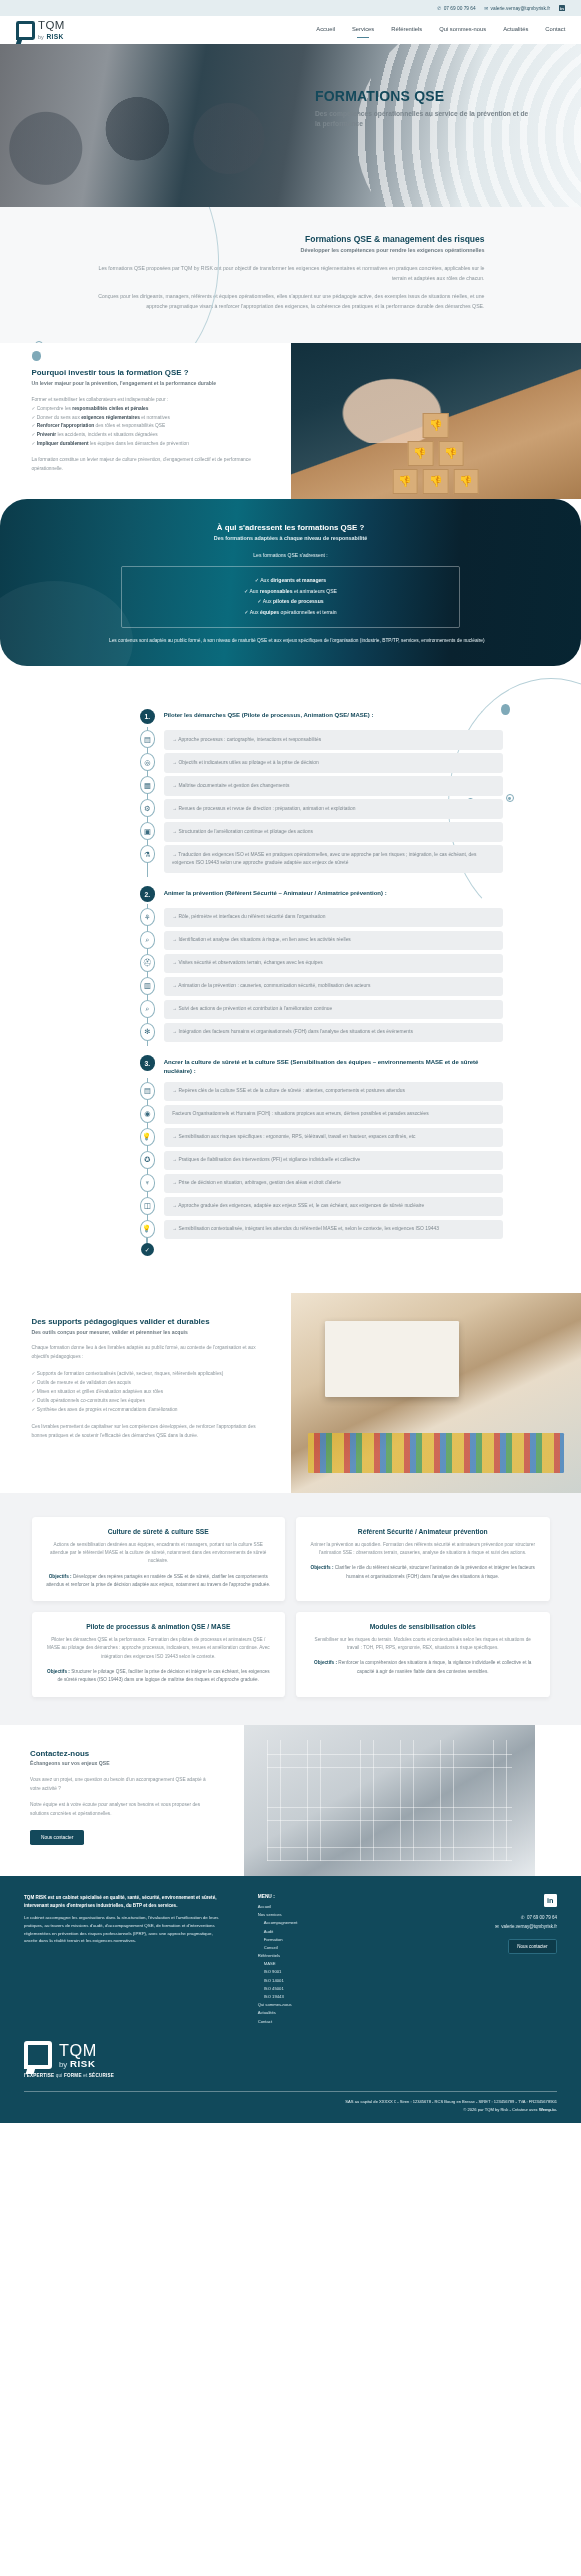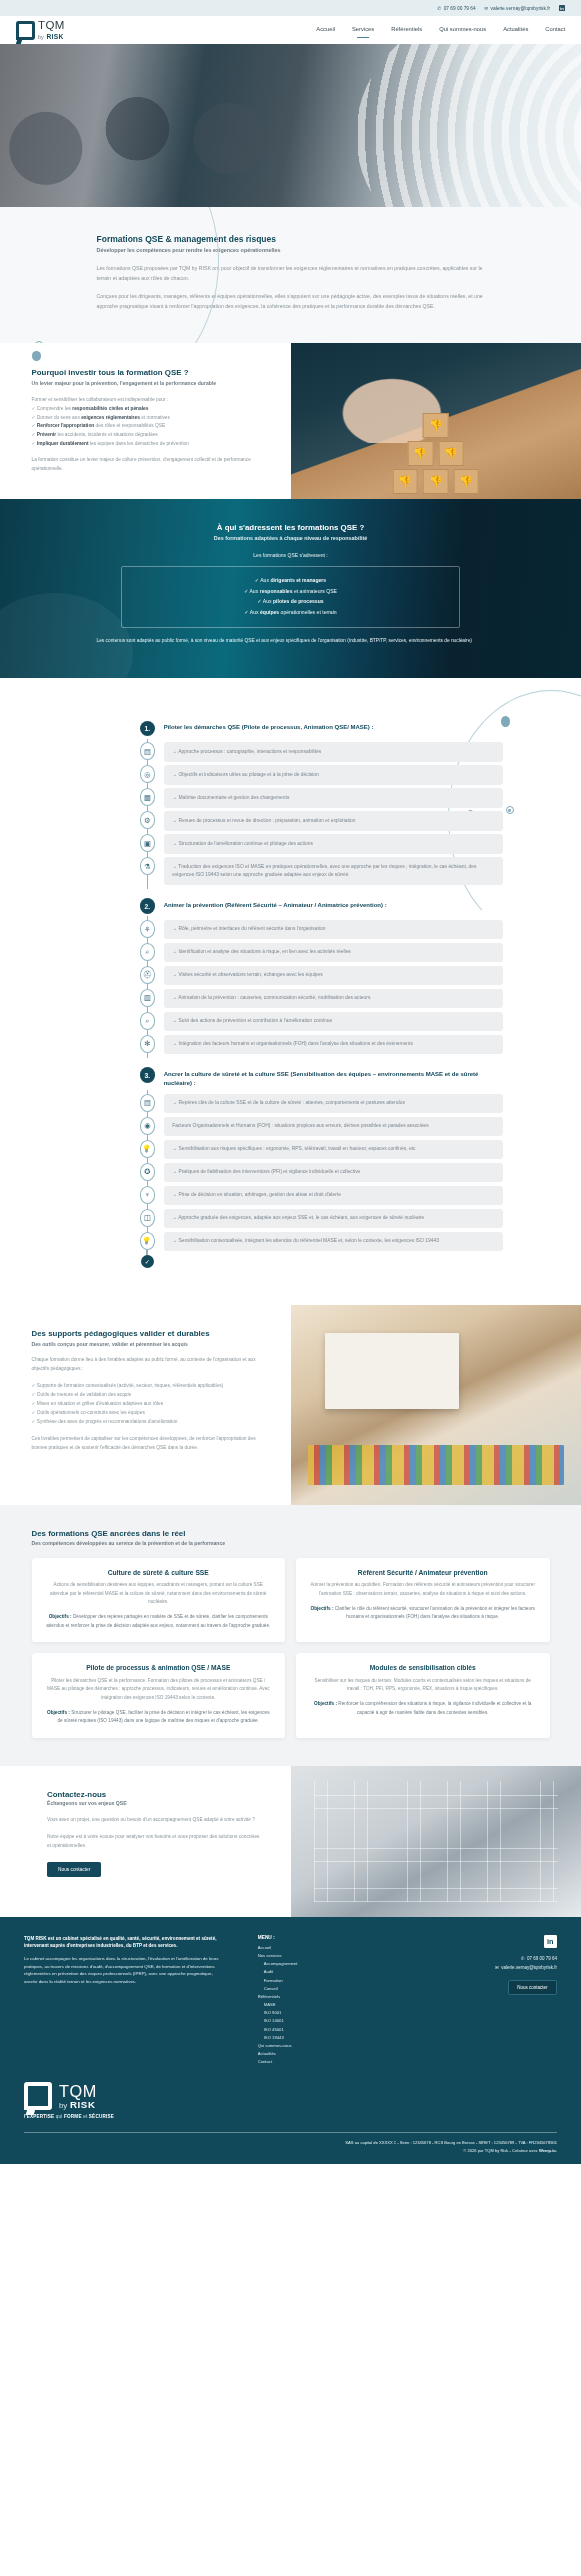--- a/index.html
+++ b/index.html
@@ -88,21 +88,21 @@
   .sec-intro {
     background: #f7f8f9; padding: 27px 0 31.5px; position: relative; overflow: hidden;
   }
   .sec-intro .arc {
     position: absolute; left: 25.4px; top: -73px; width: 194px; height: 254px;
     border: 0.6px solid #bcd3da; border-radius: 50%; border-color: transparent #bcd3da transparent transparent;
   }
   .dot { position: absolute; border-radius: 50%; background: #7fa9b8; }
   .dot.ring { background: transparent; border: 0.6px solid #7fa9b8; }
   .dot.ring i { position: absolute; inset: 1.8px; border-radius: 50%; background: #7fa9b8; display: block; }
-  .center { width: 388px; margin: 0 auto; text-align: left; }
+  .center { width: 388px; margin: 0 auto; text-align: right; }
   h2.t { font-size: 8.5px; color: #14495b; font-weight: bold; margin-bottom: 3px; }
   .sub { font-size: 5.4px; color: #6d7a82; font-weight: bold; margin-bottom: 9.7px; }
   .body-p { font-size: 5.2px; color: #8b959b; line-height: 1.95; }
   .body-p + .body-p { margin-top: 7.9px; }
   
   .sec-why { display: flex; background: #fff; position: relative; overflow: hidden; }
   .why-left { width: 291px; padding: 25.4px 22px 25.4px 31.5px; position: relative; }
   .why-left h2 { font-size: 7.9px; color: #14495b; font-weight: bold; margin-bottom: 2.4px; }
   .why-left .sub2 { font-size: 5.1px; color: #6d7a82; font-weight: bold; line-height: 1.5; margin-bottom: 8.5px; }
   .why-left .lead { font-size: 4.8px; color: #8b959b; line-height: 1.85; }
@@ -119,23 +119,23 @@
   }
   .cubes { position: absolute; left: 50%; top: 44%; transform: translateX(-50%); }
   .cube {
     width: 25.4px; height: 25.4px; background: #d9ae79; border: 0.6px solid #bb8f5d;
     display: inline-flex; align-items: center; justify-content: center;
     font-size: 11px; color: #3a2c1c; margin: 1.2px;
   }
   .cube-row { text-align: center; }
   
   .sec-who {
-    position: relative; padding: 24px 0 32px; overflow: hidden;
+    position: relative; padding: 24px 0 20px; overflow: hidden;
     background: linear-gradient(95deg,#0b3b4a 0%,#0e5566 22%,#0a6a7c 40%,#0c3c52 62%,#09222f 78%,#072532 100%);
-    color: #fff; text-align: center;
+    color: #fff; text-align: center; border-radius: 27px;
   }
   .sec-who::after {
     content: ""; position: absolute; left: -24px; bottom: -36px; width: 157px; height: 121px;
     border-radius: 50%; background: rgba(255,255,255,.05);
   }
   .sec-who h2 { font-size: 7.9px; font-weight: bold; margin-bottom: 3px; position: relative; }
   .sec-who .sub { color: #dcebef; margin-bottom: 11px; position: relative; }
   .sec-who .lead { font-size: 5px; color: #e7f2f5; margin-bottom: 7.3px; position: relative; }
   .who-box {
     width: 339px; margin: 0 auto; border: 0.6px solid rgba(255,255,255,.35);
@@ -213,21 +213,21 @@
   .card {
     background: #fff; border-radius: 3.6px; padding: 11px 13.3px 12px; text-align: center;
     box-shadow: 0 1.2px 4.2px rgba(0,0,0,.05);
   }
   .card h3 { font-size: 6.7px; color: #14495b; font-weight: bold; margin-bottom: 5.4px; }
   .card p { font-size: 4.7px; color: #8b959b; line-height: 1.8; }
   .card p.obj { margin-top: 6.7px; color: #6e7a82; }
   .card p.obj b { color: #14495b; }
   
   .sec-contact { display: flex; background: #fff; }
-  .ct-left { width: 291px; padding: 24px 27px 27px 47px; }
+  .ct-left { width: 244px; padding: 24px 27px 27px 30px; }
   .ct-left h2 { font-size: 7.9px; color: #14495b; font-weight: bold; margin-bottom: 1.8px; }
   .ct-left .sub2 { font-size: 5.1px; color: #6d7a82; font-weight: bold; margin-bottom: 9px; }
   .ct-left p { font-size: 4.8px; color: #8b959b; line-height: 1.9; }
   .ct-btn {
     margin-top: 12px; display: inline-block; background: #14495b; color: #fff;
     font-size: 4.8px; padding: 4.8px 11px; border-radius: 1.8px; border: none; cursor: pointer;
   }
   .ct-right {
     width: 291px; min-height: 151px;
     background: linear-gradient(150deg,#dfe3e6 0%,#c6cdd2 40%,#9aa5ad 58%,#e7ebee 100%);
@@ -309,20 +309,24 @@
     <a href="#" class="active">Services</a>
     <a href="#">Référentiels</a>
     <a href="#">Qui sommes-nous</a>
     <a href="#">Actualités</a>
     <a href="#">Contact</a>
   </div>
 </div>
 
 <div class="hero">
   <div class="people"></div>
+  <div class="hero-copy">
+    <h1>FORMATIONS QSE</h1>
+    <p>Des compétences opérationnelles au service de la prévention et de la performance</p>
+  </div>
 </div>
 
 <div class="sec-intro">
   <div class="arc"></div>
   <div class="dot ring" style="left:35px;top:134px;width:7.9px;height:7.9px;"></div>
 
   <div class="center">
     <h2 class="t">Formations QSE &amp; management des risques</h2>
     <div class="sub">Développer les compétences pour rendre les exigences opérationnelles</div>
     <p class="body-p">Les formations QSE proposées par TQM by RISK ont pour objectif de transformer les exigences réglementaires et normatives en pratiques concrètes, applicables sur le terrain et adaptées aux rôles de chacun.</p>
@@ -498,24 +502,20 @@
     <p>✓ <span>Synthèse des axes de progrès et recommandations d'amélioration</span></p>
     <p style="margin-top:7.9px;">Ces livrables permettent de capitaliser sur les compétences développées, de renforcer l'appropriation des bonnes pratiques et de soutenir l'efficacité des démarches QSE dans la durée.</p>
   </div>
   <div class="sup-right">
     <div class="book"></div>
     <div class="pencils"></div>
   </div>
 </div>
 
 <div class="sec-cards">
-  <div class="cards-head">
-    <h2>Des formations QSE ancrées dans le réel</h2>
-    <div class="sub2">Des compétences développées au service de la prévention et de la performance</div>
-  </div>
   <div class="cards">
     <div class="card">
       <h3>Culture de sûreté &amp; culture SSE</h3>
       <p>Actions de sensibilisation destinées aux équipes, encadrants et managers, portant sur la culture SSE attendue par le référentiel MASE et la culture de sûreté, notamment dans des environnements de sûreté nucléaire.</p>
       <p class="obj"><b>Objectifs :</b><span> Développer des repères partagés en matière de SSE et de sûreté, clarifier les comportements attendus et renforcer la prise de décision adaptée aux enjeux, notamment au travers de l'approche graduée.</span></p>
     </div>
     <div class="card">
       <h3>Référent Sécurité / Animateur prévention</h3>
       <p>Animer la prévention au quotidien. Formation des référents sécurité et animateurs prévention pour structurer l'animation SSE : observations terrain, causeries, analyse de situations à risque et suivi des actions.</p>
       <p class="obj"><b>Objectifs :</b><span> Clarifier le rôle du référent sécurité, structurer l'animation de la prévention et intégrer les facteurs humains et organisationnels (FOH) dans l'analyse des situations à risque.</span></p>

